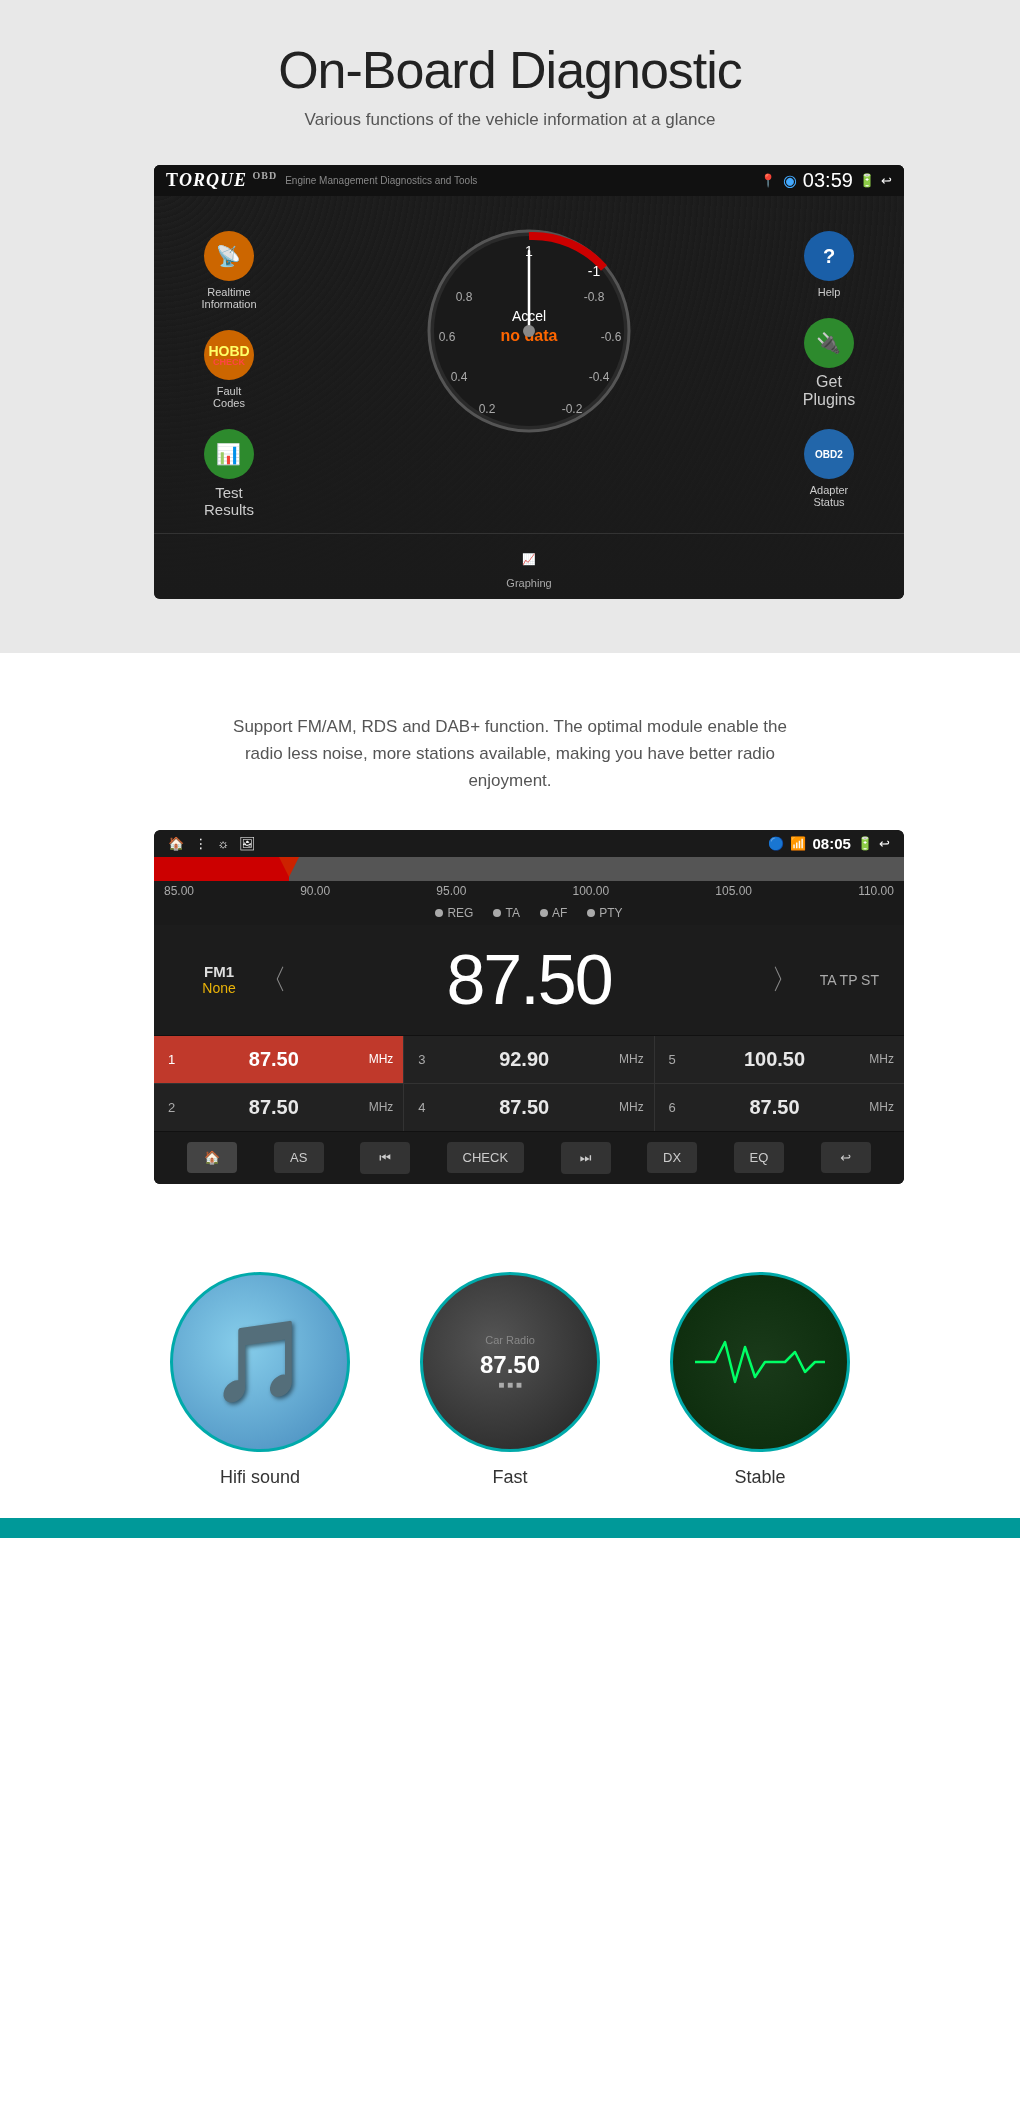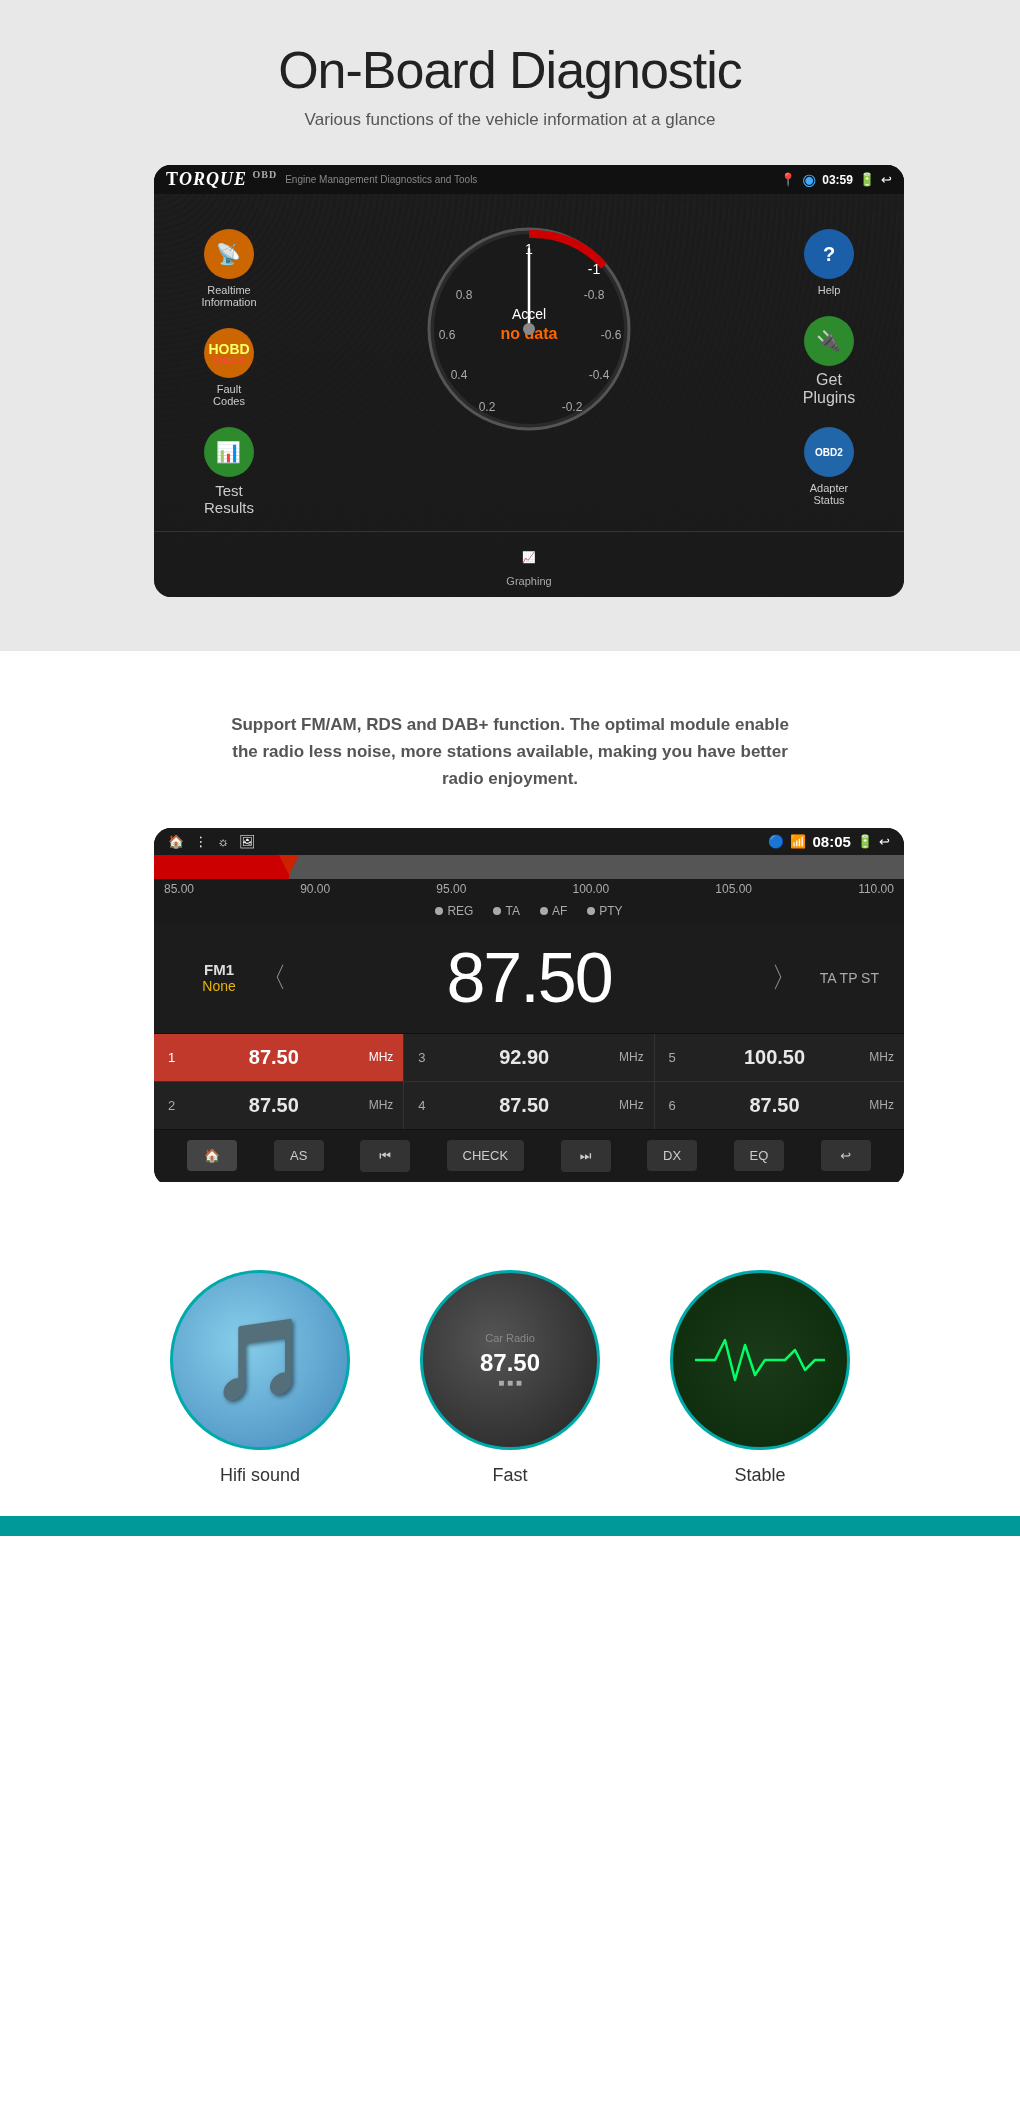--- a/index.html
+++ b/index.html
@@ -22,21 +22,21 @@
       color: #222;
       margin-bottom: 10px;
       letter-spacing: -1px;
     }
     .section-subtitle {
       font-size: 17px;
       color: #555;
       margin-bottom: 35px;
     }
     .screen-mockup {
-      border-radius: 17px;
+      border-radius: 6px;
       overflow: hidden;
       display: inline-block;
       width: 100%;
       max-width: 750px;
       margin-left: 38px;
     }
 
     
     .obd-screen {
       background: #1a1a1a;
@@ -123,21 +123,20 @@
     
     .radio-section {
       background: #fff;
       padding: 60px 60px 40px;
       text-align: center;
     }
     .radio-section .section-subtitle {
       max-width: 580px;
       margin: 0 auto 35px;
       line-height: 1.6;
-      font-weight: bold;
     }
 
     
     .radio-screen {
       background: #111;
       width: 100%;
       max-width: 750px;
       border-radius: 6px;
       overflow: hidden;
       display: inline-block;
@@ -362,21 +361,21 @@
         <div class="obd-status-left">
           <span class="torque-logo">
             T<span style="font-style:italic">ORQUE</span>
             <span style="font-size:10px;vertical-align:super;color:#aaa">OBD</span>
           </span>
           <span style="font-size:10px;color:#888">Engine Management Diagnostics and Tools</span>
         </div>
         <div class="obd-status-right">
           <span>📍</span>
           <span style="color:#4af;font-size:16px">◉</span>
-          <span style="font-size:12px;font-weight:bold">03:59</span>
+          <span style="font-size:20px;font-weight:normal">03:59</span>
           <span>🔋</span>
           <span>↩</span>
         </div>
       </div>
 
       <div class="obd-content">
 
         <div class="obd-left-icons">
           <div class="obd-icon-item">
             <div class="obd-icon-circle icon-orange">

